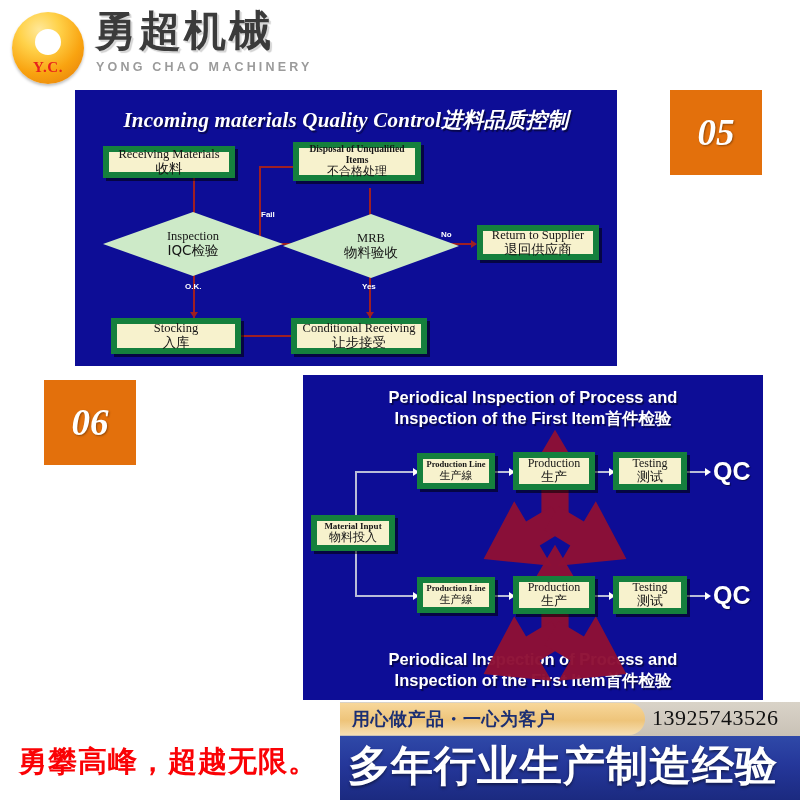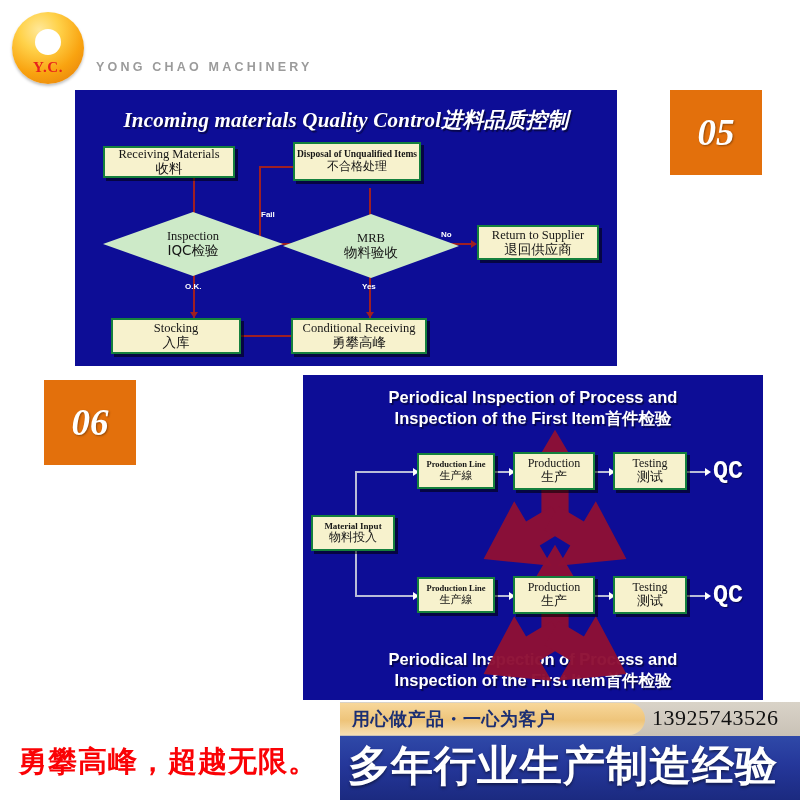--- a/index.html
+++ b/index.html
@@ -82,21 +82,21 @@
     font-weight: bold; font-size: 16.5px; line-height: 21px;
     text-shadow: 1.5px 1.5px 1px rgba(0,0,0,.5);
   }
   #slide2-title-top { top: 12px; }
   #slide2-title-bottom { top: 274px; }
 
   
   .fbox {
     position: absolute;
     background: #f7f2cd;
-    border: 2px solid #15803d;
+    border: 6px solid #15803d;
     box-shadow: 3px 3px 0 rgba(0,0,0,.55);
     color: #151515;
     font-family: "Liberation Serif", serif;
     display: flex; flex-direction: column;
     align-items: center; justify-content: center;
     text-align: center;
     line-height: 1.12;
     z-index: 4;
   }
   .fbox .en { font-size: 12.5px; }
@@ -149,21 +149,21 @@
     position: absolute; width: 0; height: 0; z-index: 4;
     border-top: 4px solid transparent; border-bottom: 4px solid transparent;
     border-left: 6px solid #ffffff;
   }
 
   
   .recycle { position: absolute; z-index: 1; opacity: .97; }
   .qc-label {
     position: absolute; z-index: 5;
     color: #ffffff;
-    font-family: Liberation Mono, monospace;
+    font-family: Liberation Sans, sans-serif;
     font-weight: bold; font-size: 25px;
     text-shadow: 1px 1px 1px rgba(0,0,0,.5);
   }
 
   
   #slogan-red {
     position: absolute; left: 18px; top: 742px;
     font-family: "DejaVu Sans", sans-serif;
     font-size: 29px; font-weight: bold; color: #fa0205;
     letter-spacing: 1px;
@@ -203,20 +203,21 @@
   }
 </style>
 </head>
 <body>
 
 <div id="header">
   <div id="logo-mark">
     <div id="logo-hole"></div>
     <div id="logo-yc">Y.C.</div>
   </div>
+  <div id="logo-cn">勇超机械</div>
   <div id="logo-en">YONG CHAO MACHINERY</div>
 </div>
 
 <div class="num-badge" id="badge-05">05</div>
 <div class="num-badge" id="badge-06">06</div>
 
 <div class="slide" id="slide-1">
 
   <div class="slide-title" id="slide1-title">Incoming materials Quality Control进料品质控制</div>
 
@@ -272,21 +273,21 @@
     <span class="cn">入库</span>
   </div>
 
   <div class="fbox" style="left:402px; top:135px; width:122px; height:35px;">
     <span class="en">Return to Supplier</span>
     <span class="cn">退回供应商</span>
   </div>
 
   <div class="fbox" style="left:216px; top:228px; width:136px; height:36px;">
     <span class="en">Conditional Receiving</span>
-    <span class="cn">勇攀高峰</span>
+    <span class="cn">让步接受</span>
   </div>
 </div>
 
 <div class="slide" id="slide-2">
 
   <div class="slide-title s2-title" id="slide2-title-top">
     <div>Periodical Inspection of Process and</div>
     <div>Inspection of the First Item首件检验</div>
   </div>
 

